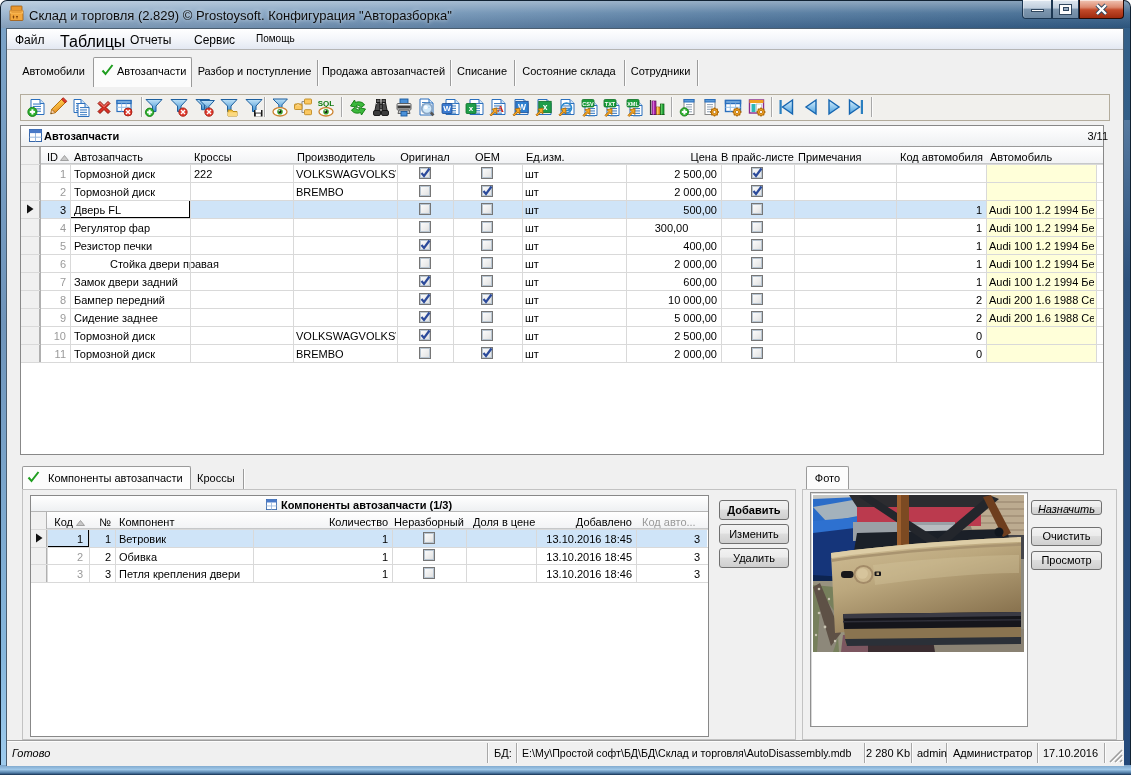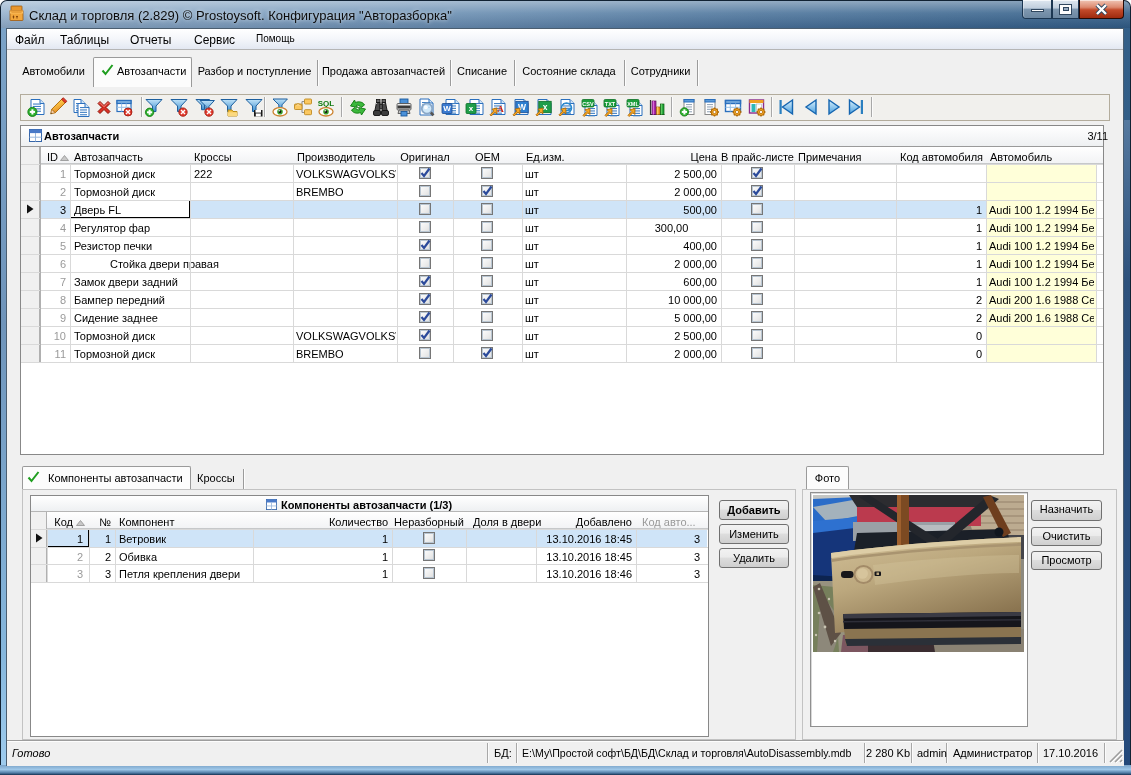--- a/index.html
+++ b/index.html
@@ -43,21 +43,21 @@
  <svg class="a" style="left:14px;top:3px" width="15" height="13" viewBox="0 0 15 13">
       <path d="M3,2 L12,11 M12,2 L3,11" stroke="#30475f" stroke-width="4.2"></path>
       <path d="M3,2 L12,11 M12,2 L3,11" stroke="#ffffff" stroke-width="2.4"></path>
     </svg>
   </div>
 
 <div class="a" style="left:6px;top:28px;width:1118px;height:738px;background:#f0f0f0;border:1px solid #4b5e70;"></div>
 
 <div class="a" style="left:7px;top:29px;width:1116px;height:21px;background:linear-gradient(#ffffff 0%,#f4f6fa 50%,#e3e8f2 100%);border-bottom:1px solid #b5b5b5;"></div>
 <div class="txt" style="left:15px;top:34px;font-size:12px;">Файл</div>
-<div class="txt" style="left:60px;top:34px;font-size:12px;">Таблицы</div>
+<div class="txt" style="left:60px;top:34px;font-size:16px;">Таблицы</div>
 <div class="txt" style="left:130px;top:34px;font-size:12px;">Отчеты</div>
 <div class="txt" style="left:194px;top:34px;font-size:12px;">Сервис</div>
 <div class="txt" style="left:256px;top:34px;font-size:10px;">Помощь</div>
 <div class="a" style="left:7px;top:50px;width:1116px;height:38px;background:#f0f0f0;"></div>
 <div class="txt" style="left:14px;top:66px;width:79px;text-align:center;">Автомобили</div>
 <div class="sep" style="left:93px;top:60px;height:26px;"></div>
 <div class="a" style="left:93px;top:57px;width:99px;height:30px;background:#fcfcfc;border:1px solid #9a9a9a;border-bottom:none;border-radius:2px 2px 0 0;"></div>
 <svg class="a" style="left:101px;top:64px" width="13" height="12" viewBox="0 0 13 12">
     <path d="M1.5,6.5 L4.5,10 L11.5,1" stroke="#1f9e1f" stroke-width="2" fill="none"></path>
   </svg>
@@ -639,21 +639,21 @@
 <div class="txt" style="left:281px;top:500px;font-weight:bold;">Компоненты автозапчасти (1/3)</div>
 <div class="a" style="left:31px;top:512px;width:677px;height:17px;background:linear-gradient(#ffffff,#f2f3f5);border-bottom:1px solid #c6c8ca;"></div>
 <div class="txt" style="left:47px;top:517px;width:26px;text-align:right;">Код</div>
 <svg class="a" style="left:76px;top:520px" width="9" height="6" viewBox="0 0 9 6">
     <path d="M4.5,0.5 L8.5,5.5 L0.5,5.5 Z" fill="#c8c8c8" stroke="#909090" stroke-width="0.8"></path>
   </svg>
 <div class="txt" style="left:89px;top:517px;width:22px;text-align:right;">№</div>
 <div class="txt" style="left:119px;top:517px;">Компонент</div>
 <div class="txt" style="left:253px;top:517px;width:135px;text-align:right;">Количество</div>
 <div class="txt" style="left:392px;top:517px;width:74px;text-align:center;">Неразборный</div>
-<div class="txt" style="left:473px;top:517px;">Доля в двери</div>
+<div class="txt" style="left:473px;top:517px;">Доля в цене</div>
 <div class="txt" style="left:536px;top:517px;width:96px;text-align:right;">Добавлено</div>
 <div class="txt" style="left:642px;top:517px;color:#9a9a9a;">Код авто...</div>
 <div class="a" style="left:47px;top:529.0px;width:660px;height:17.5px;background:#cfe4f8;"></div>
 <div class="a" style="left:47px;top:529.0px;width:42px;height:17.5px;background:#cfe4f8;border:1px solid #000;"></div>
 <svg class="a" style="left:35px;top:533.0px" width="8" height="10" viewBox="0 0 8 10">
     <path d="M1,0.5 L7.5,5 L1,9.5 Z" fill="#111"></path>
   </svg>
 <div class="txt" style="left:47px;top:534.0px;width:36px;text-align:right;color:#000;">1</div>
 <div class="txt" style="left:89px;top:534.0px;width:22px;text-align:right;">1</div>
 <div class="txt" style="left:119px;top:534.0px;">Ветровик</div>
@@ -764,21 +764,21 @@
 <path d="M30,126 L208,124 L208,125.5 L30,127.5 Z" fill="#2e2e38"></path>
 <path d="M31,134 L208,132 L208,148 L33,150 Z" fill="#8a7450"></path>
 <path d="M32,144 L208,142 L208,149 L34,151 Z" fill="#2b3038"></path>
 <ellipse cx="50.5" cy="79.5" rx="10" ry="9.5" fill="#a38b68"></ellipse>
 <ellipse cx="50.5" cy="79.5" rx="8" ry="7.6" fill="#cbb78e"></ellipse>
 <ellipse cx="49.5" cy="78.5" rx="5.5" ry="5.2" fill="#d6c49c"></ellipse>
 <rect x="28" y="76" width="12.5" height="7" rx="3.2" fill="#16161a"></rect>
 <rect x="61.5" y="76.5" width="6.5" height="4.5" rx="1" fill="#16161a"></rect>
 <rect x="63.5" y="77.5" width="2.5" height="2.5" fill="#c0aa80"></rect>
 </svg>
-<div class="btn" style="left:1031px;top:500px;width:71px;height:21px;line-height:17px;">Назначить</div>
+<div class="btn" style="left:1031px;top:500px;width:71px;height:15px;line-height:17px;font-style:italic;">Назначить</div>
 <div class="btn" style="left:1031px;top:527px;width:71px;height:19px;line-height:17px;">Очистить</div>
 <div class="btn" style="left:1031px;top:551px;width:71px;height:19px;line-height:17px;">Просмотр</div>
 <div class="a" style="left:7px;top:740px;width:1117px;height:26px;background:#f0f0f0;border-top:1px solid #9d9d9d;box-shadow:inset 0 1px 0 #fdfdfd;"></div>
 <div class="txt" style="left:12px;top:748px;font-style:italic;">Готово</div>
 <div class="a" style="left:487px;top:743px;width:1px;height:20px;background:#a8a8a8;"></div>
 <div class="a" style="left:488px;top:743px;width:1px;height:20px;background:#fbfbfb;"></div>
 <div class="a" style="left:516px;top:743px;width:1px;height:20px;background:#a8a8a8;"></div>
 <div class="a" style="left:517px;top:743px;width:1px;height:20px;background:#fbfbfb;"></div>
 <div class="a" style="left:864px;top:743px;width:1px;height:20px;background:#a8a8a8;"></div>
 <div class="a" style="left:865px;top:743px;width:1px;height:20px;background:#fbfbfb;"></div>

